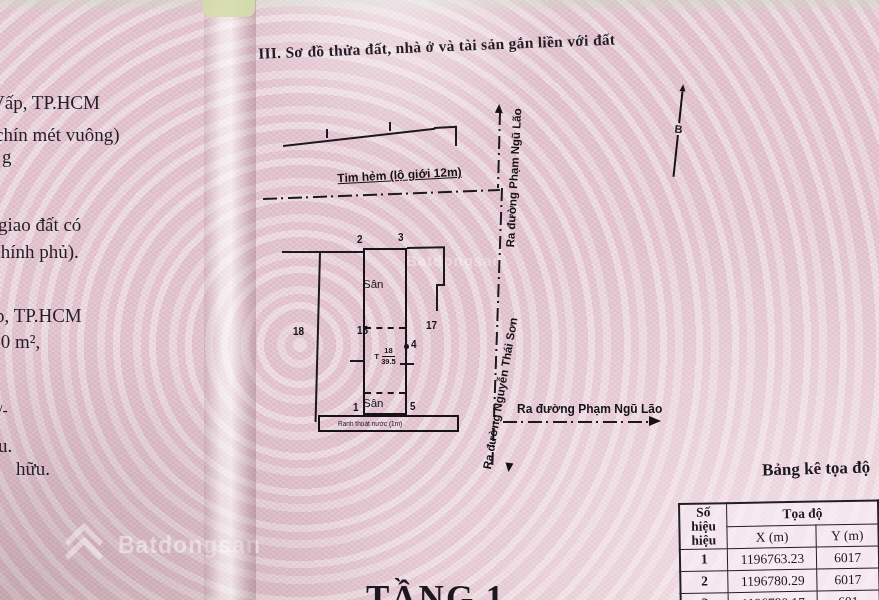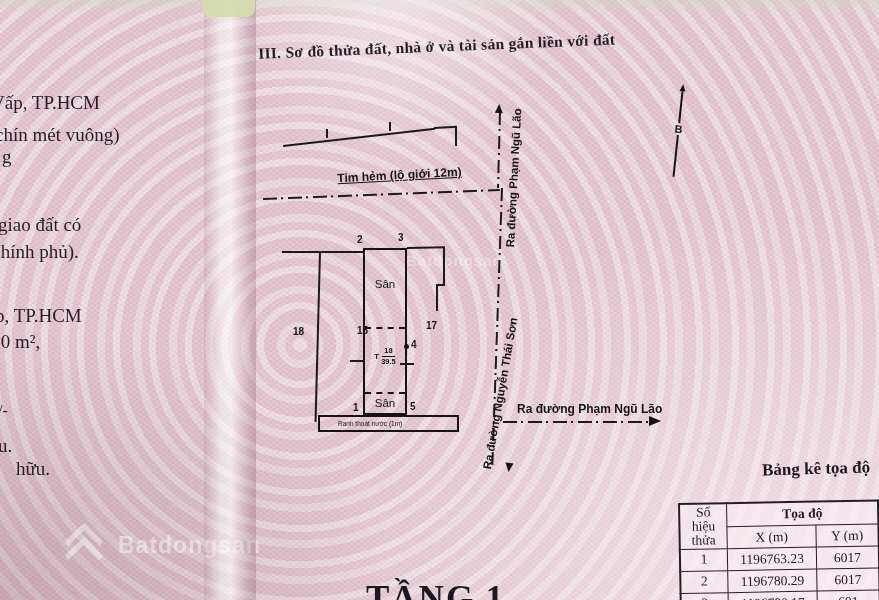--- a/index.html
+++ b/index.html
@@ -34,35 +34,35 @@
   .wm{color:rgba(255,255,255,.45);font-family:"Liberation Sans",sans-serif;font-weight:bold;}
   .chev{position:absolute;width:22px;height:22px;border:6px solid rgba(255,255,255,.42);border-bottom:none;border-right:none;transform:rotate(45deg);border-radius:3px;}
   
   #north{position:absolute;left:670px;top:84px;width:16px;height:100px;display:flex;flex-direction:column;align-items:center;transform:rotate(6deg);}
   #north .nh{width:0;height:0;border-left:3.5px solid transparent;border-right:3.5px solid transparent;border-bottom:7px solid #17121a;}
   #north .nl{width:2.5px;background:#17121a;}
   #north .nb{font-family:"Liberation Sans",sans-serif;font-weight:bold;font-size:11px;line-height:12px;}
   
   #plot-rect{position:absolute;left:363px;top:248px;width:44px;height:167px;border:2px solid #17121a;box-sizing:border-box;}
   .dash-div{position:absolute;left:365px;width:40px;height:0;border-top:2px dashed #17121a;}
-  .yard{position:absolute;left:363px;width:44px;text-align:center;font-family:"Liberation Sans",sans-serif;font-size:11.5px;color:#17121a;}
+  .yard{position:absolute;left:363px;width:44px;font-family:"Liberation Sans",sans-serif;font-size:11.5px;color:#17121a;}
   #plot-ref{position:absolute;left:361px;top:347px;width:48px;display:flex;align-items:center;justify-content:center;gap:2px;font-family:"Liberation Sans",sans-serif;font-weight:bold;color:#17121a;}
   #plot-ref .pfx{font-size:8px;}
   .frac{display:inline-flex;flex-direction:column;align-items:center;line-height:1;}
   .frac .top{font-size:7.5px;border-bottom:1px solid #17121a;padding:0 2px 1px;}
   .frac .bot{font-size:7.5px;padding-top:1px;}
   #drain-strip{position:absolute;left:318px;top:415px;width:141px;height:17px;border:2px solid #17121a;box-sizing:border-box;}
   #drain-strip span{display:block;font-family:"Liberation Sans",sans-serif;font-size:6.5px;color:#17121a;padding:3px 0 0 18px;white-space:nowrap;}
   .dot4{position:absolute;left:404px;top:344px;width:5px;height:5px;border-radius:50%;background:#17121a;}
   
   #tbl-wrap{position:absolute;left:678px;top:503px;transform:rotate(-1deg);transform-origin:0 0;}
   table.coords{border-collapse:collapse;background:rgba(250,240,245,.55);}
   table.coords td{border:1.6px solid #241d28;font-family:"Liberation Serif",serif;font-size:13.5px;color:#1d1722;text-align:center;padding:0 4px;}
   table.coords{border:2.2px solid #241d28;}
-  td.c-pt{width:52px;font-size:12.5px;line-height:1.05;}
+  td.c-pt{width:52px;font-size:12.5px;line-height:1.05;font-weight:bold;}
   td.c-x{width:96px;height:21px;}
   td.c-y{width:78px;text-align:left;padding-left:8px;}
   #tbl-title{position:absolute;left:762px;top:459px;font-weight:bold;font-size:17px;white-space:nowrap;transform:rotate(-1.5deg);}
   #floor-label{position:absolute;left:366px;top:579px;font-weight:bold;font-size:35px;letter-spacing:2px;color:#1c1720;white-space:nowrap;}
   .z2{z-index:2;}
 </style>
 </head>
 <body>
 
 <div id="page">
@@ -156,21 +156,21 @@
     <span>Ranh thoát nước (1m)</span>
   </div>
 
   <div id="tbl-title" class="z2">Bảng kê tọa độ</div>
   <div id="tbl-wrap" class="z2">
     <table class="coords">
       <tbody>
           <tr>
         <td class="c-pt" rowspan="2">
           <span>Số hiệu</span><br>
-          <span>thửa</span>
+          <span>hiệu</span>
         </td>
         <td colspan="2" style="height:22px;font-weight:bold;">Tọa độ</td>
       </tr>
       <tr>
         <td class="c-x">X (m)</td>
         <td class="c-y" style="text-align:center;">Y (m)</td>
       </tr>
       <tr>
         <td class="c-pt">1</td>
         <td class="c-x">1196763.23</td>

